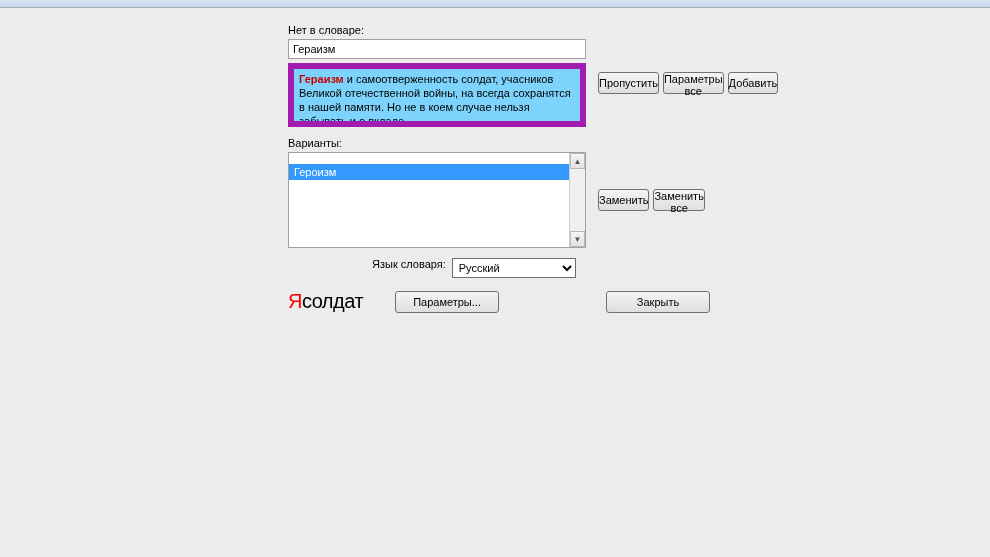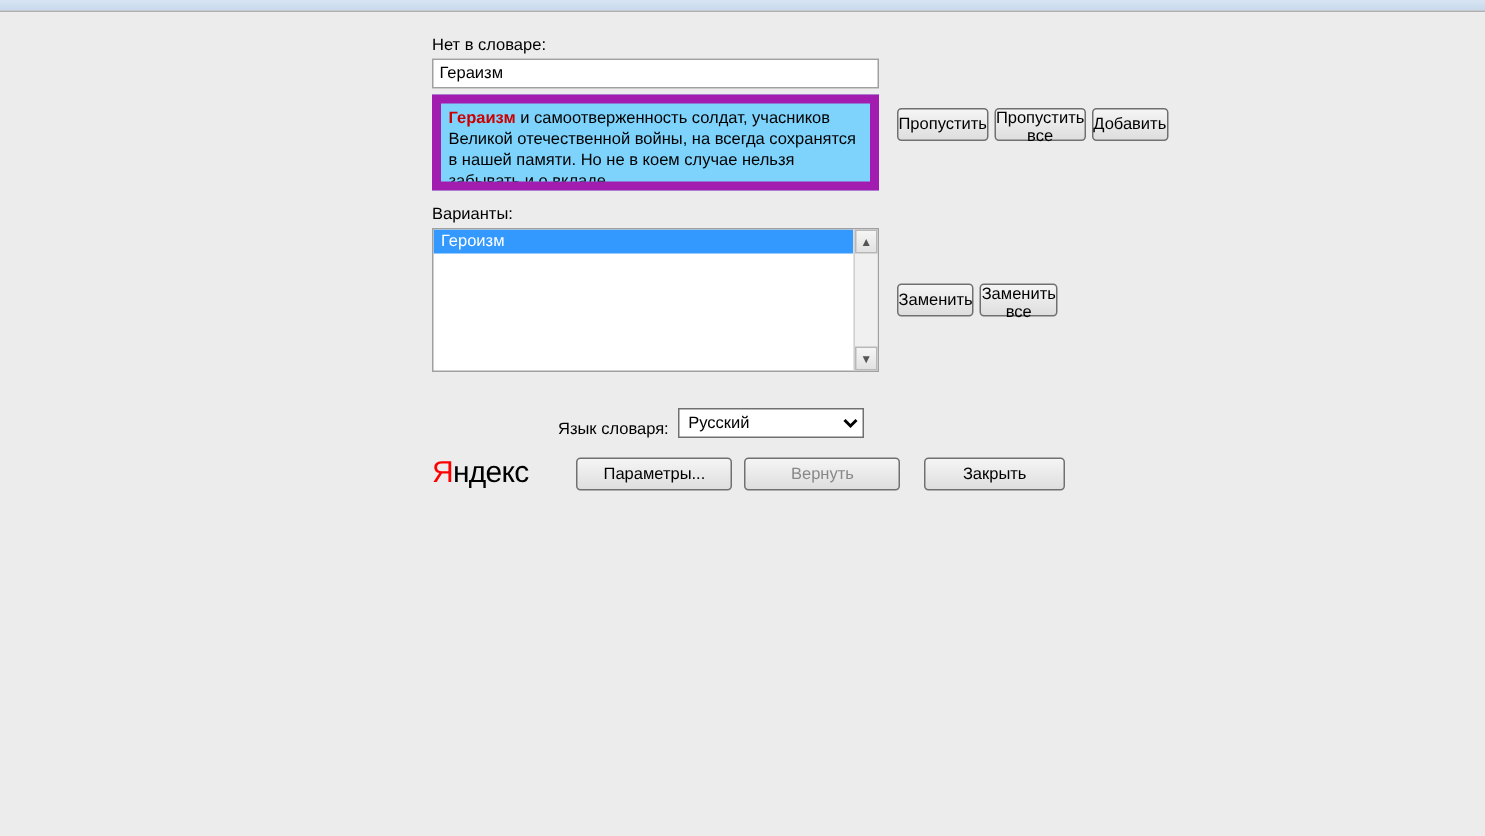--- a/index.html
+++ b/index.html
@@ -94,20 +94,21 @@
     }
     .variants-inner {
       position: absolute;
       left: 0; top: 0; right: 16px; bottom: 0;
       overflow: hidden;
     }
     .variant-item {
       padding: 2px 5px;
       font-size: 11px;
       cursor: default;
+      margin-top: 11px;
     }
     .variant-item.selected {
       background: #3399ff;
       color: #fff;
     }
     .scroll-stub {
       position: absolute;
       right: 0; top: 0; bottom: 0;
       width: 16px;
       background: #f0f0f0;
@@ -122,23 +123,23 @@
       background: linear-gradient(#f5f5f5, #e2e2e2);
       border: 1px solid #b8b8b8;
       display: flex;
       align-items: center;
       justify-content: center;
       font-size: 8px;
       color: #555;
     }
     .lang-row {
       display: flex;
-      align-items: flex-end;
+      align-items: flex-start;
       justify-content: flex-start;
-      margin-top: 24px;
+      margin-top: 10px;
       gap: 6px;
       padding-left: 84px;
     }
     .lang-select {
       width: 124px;
       height: 20px;
       border: 1px solid #707070;
       font-family: Tahoma, Arial, sans-serif;
       font-size: 11px;
       padding: 0 2px;
@@ -179,21 +180,21 @@
 
   <div class="field-row">
     <div class="left-col">
       <input type="text" class="word-input" value="Гераизм" style="">
       <div class="context-box">
         <span class="misspelled">Гераизм</span><span> и самоотверженность солдат, учасников Великой отечественной войны, на всегда сохранятся в нашей памяти. Но не в коем случае нельзя забывать и о вкладе</span>
       </div>
     </div>
     <div class="right-col">
       <button class="btn">Пропустить</button>
-      <button class="btn">Пропустить все</button>
+      <button class="btn">Параметры все</button>
       <button class="btn">Добавить</button>
     </div>
   </div>
 
   <div class="variants-section">
     <span class="label">Варианты:</span>
     <div class="field-row">
       <div class="left-col">
         <div class="variants-list">
           <div class="variants-inner">
@@ -214,23 +215,22 @@
 
   <div class="lang-row">
     <span>Язык словаря:</span>
     <select class="lang-select">
       <option selected="">Русский</option>
     </select>
   </div>
 
   <div class="bottom-row">
     <div class="logo">
-      <span class="ya">Я</span><span class="ndex">ндекс</span>
+      <span class="ya">Я</span><span class="ndex">солдат</span>
     </div>
     <div class="bottom-buttons">
       <button class="btn">Параметры...</button>
-      <button class="btn" disabled="">Вернуть</button>
     </div>
     <div style="flex:1"></div>
     <button class="btn">Закрыть</button>
   </div>
 
 </div>
 
 </body></html>

